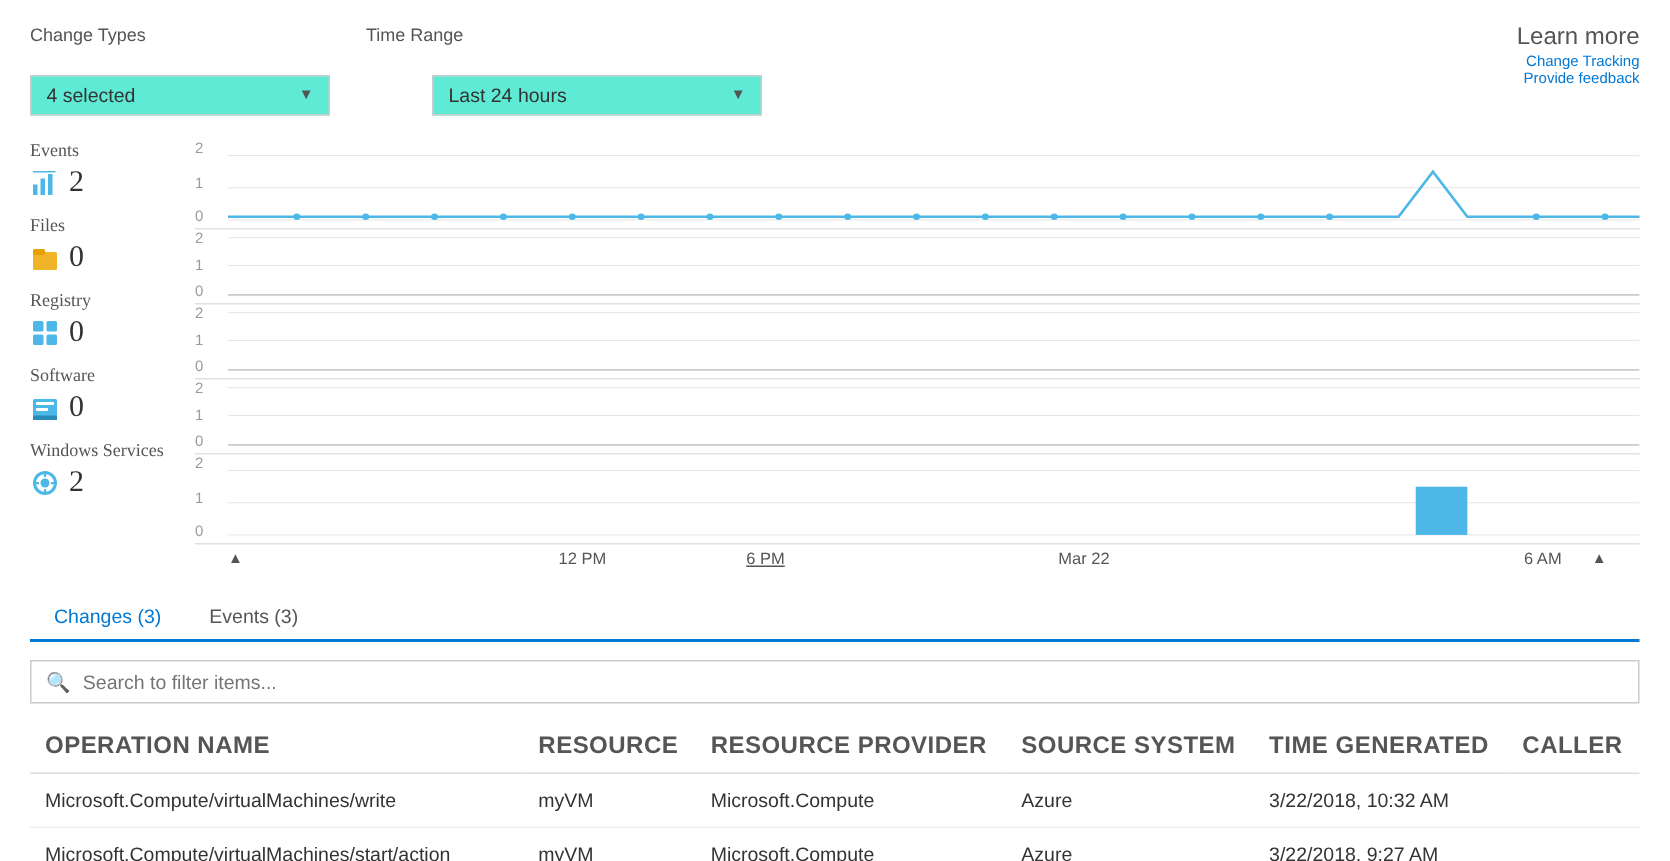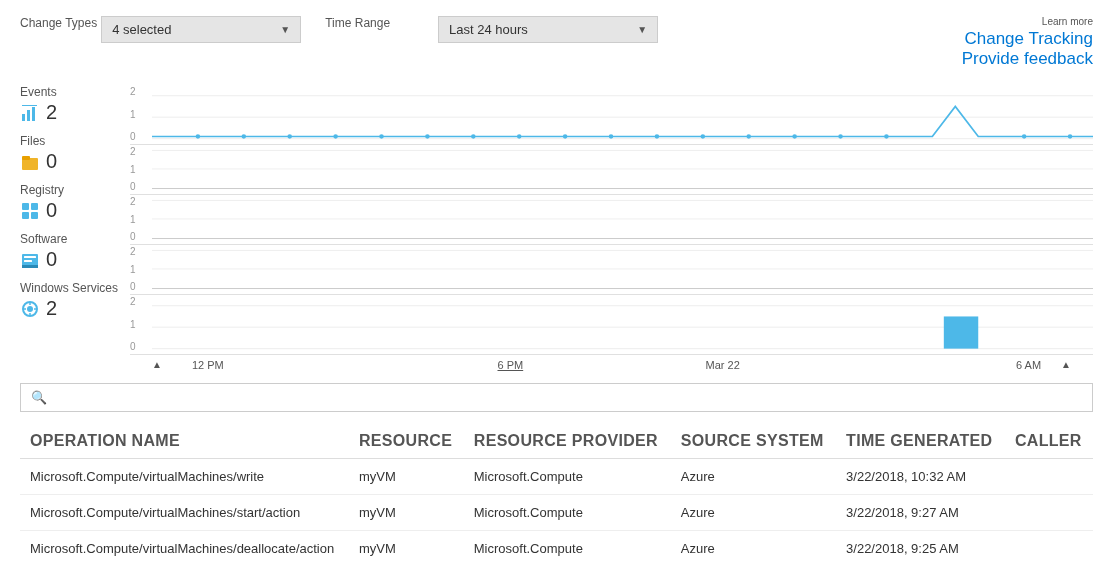--- a/index.html
+++ b/index.html
@@ -1,29 +1,29 @@
 <!DOCTYPE html>
 <html><head>
   <meta charset="utf-8">
   <style>
     * { box-sizing: border-box; margin: 0; padding: 0; }
     body { font-family: 'Segoe UI', Arial, sans-serif; font-size: 13px; color: #333; background: #fff; }
     .container { padding: 16px 20px; width: 1113px; min-height: 574px; }
     .top-controls { display: flex; align-items: flex-start; gap: 24px; margin-bottom: 16px; }
-    .control-group { display: flex; gap: 4px; }
+    .control-group { display: flex; flex-direction: column; gap: 20px; }
     .control-label { font-size: 12px; color: #555; }
-    .dropdown { display: flex; align-items: center; border: 1px solid #ccc; padding: 5px 10px; min-width: 200px; cursor: pointer; background: #e5e5e5; font-size: 13px; }
+    .dropdown { display: flex; align-items: center; border: 1px solid #ccc; padding: 5px 10px; min-width: 200px; cursor: pointer; background: #5eead4; font-size: 13px; }
     .dropdown-arrow { margin-left: auto; font-size: 10px; color: #555; }
     .learn-more { margin-left: auto; text-align: right; }
-    .learn-more-label { font-size: 10px; color: #555; margin-bottom: 2px; }
-    .learn-more-link { color: #0078d4; font-size: 17px; cursor: pointer; display: block; text-decoration: none; }
+    .learn-more-label { font-size: 16px; color: #555; margin-bottom: 2px; }
+    .learn-more-link { color: #0078d4; font-size: 10px; cursor: pointer; display: block; text-decoration: none; }
 
     .main-content { display: flex; gap: 0; }
     .metrics-panel { width: 110px; flex-shrink: 0; }
-    .metric-item { margin-bottom: 10px; }
+    .metric-item { margin-bottom: 10px; font-family: Liberation Serif, serif; }
     .metric-label { font-size: 12px; color: #555; margin-bottom: 2px; }
     .metric-value-row { display: flex; align-items: center; gap: 6px; }
     .metric-value { font-size: 20px; font-weight: 300; color: #333; }
     .metric-icon { width: 20px; height: 20px; display: flex; align-items: center; justify-content: center; }
 
     .charts-panel { flex: 1; position: relative; }
     .chart-row { height: 55px; position: relative; border-bottom: 1px solid #e0e0e0; }
     .chart-row:last-child { border-bottom: none; }
     .chart-y-labels { position: absolute; left: 0; top: 0; height: 100%; display: flex; flex-direction: column; justify-content: space-between; padding: 2px 0; }
     .chart-y-label { font-size: 10px; color: #999; line-height: 1; }
@@ -248,32 +248,37 @@
             <line x1="0" y1="50" x2="820" y2="50" stroke="#e0e0e0" stroke-width="0.5"></line>
             <line x1="0" y1="30" x2="820" y2="30" stroke="#e0e0e0" stroke-width="0.5"></line>
             <line x1="0" y1="10" x2="820" y2="10" stroke="#e0e0e0" stroke-width="0.5"></line>
             <rect x="690" y="20" width="30" height="30" fill="#4db8e8"></rect>
           </svg>
         </div>
       </div>
 
       <div style="display:flex; justify-content:space-between; padding: 4px 22px 0 22px;">
         <span style="font-size:10px;color:#555;">▲</span>
-        <span style="font-size:11px;color:#555;flex:1;text-align:left;margin-left:30px;">12 PM</span>
+        <span style="font-size:11px;color:#555;flex:1;text-align:right;margin-left:30px;">12 PM</span>
         <span style="font-size:11px;color:#555;flex:1;text-align:center;text-decoration:underline;">6 PM</span>
         <span style="font-size:11px;color:#555;flex:1;text-align:center;">Mar 22</span>
         <span style="font-size:11px;color:#555;flex:1;text-align:right;margin-right:20px;">6 AM</span>
         <span style="font-size:10px;color:#555;">▲</span>
       </div>
     </div>
   </div>
 
+  <div class="tabs">
+    <div class="tab active">Changes (3)</div>
+    <div class="tab">Events (3)</div>
+  </div>
 
   <div class="search-bar">
     <span class="search-icon-span">🔍</span>
+    <input class="search-input" type="text" placeholder="Search to filter items..." style="">
   </div>
 
   <table class="table">
     <thead>
       <tr>
         <th>OPERATION NAME</th>
         <th>RESOURCE</th>
         <th>RESOURCE PROVIDER</th>
         <th>SOURCE SYSTEM</th>
         <th>TIME GENERATED</th>

